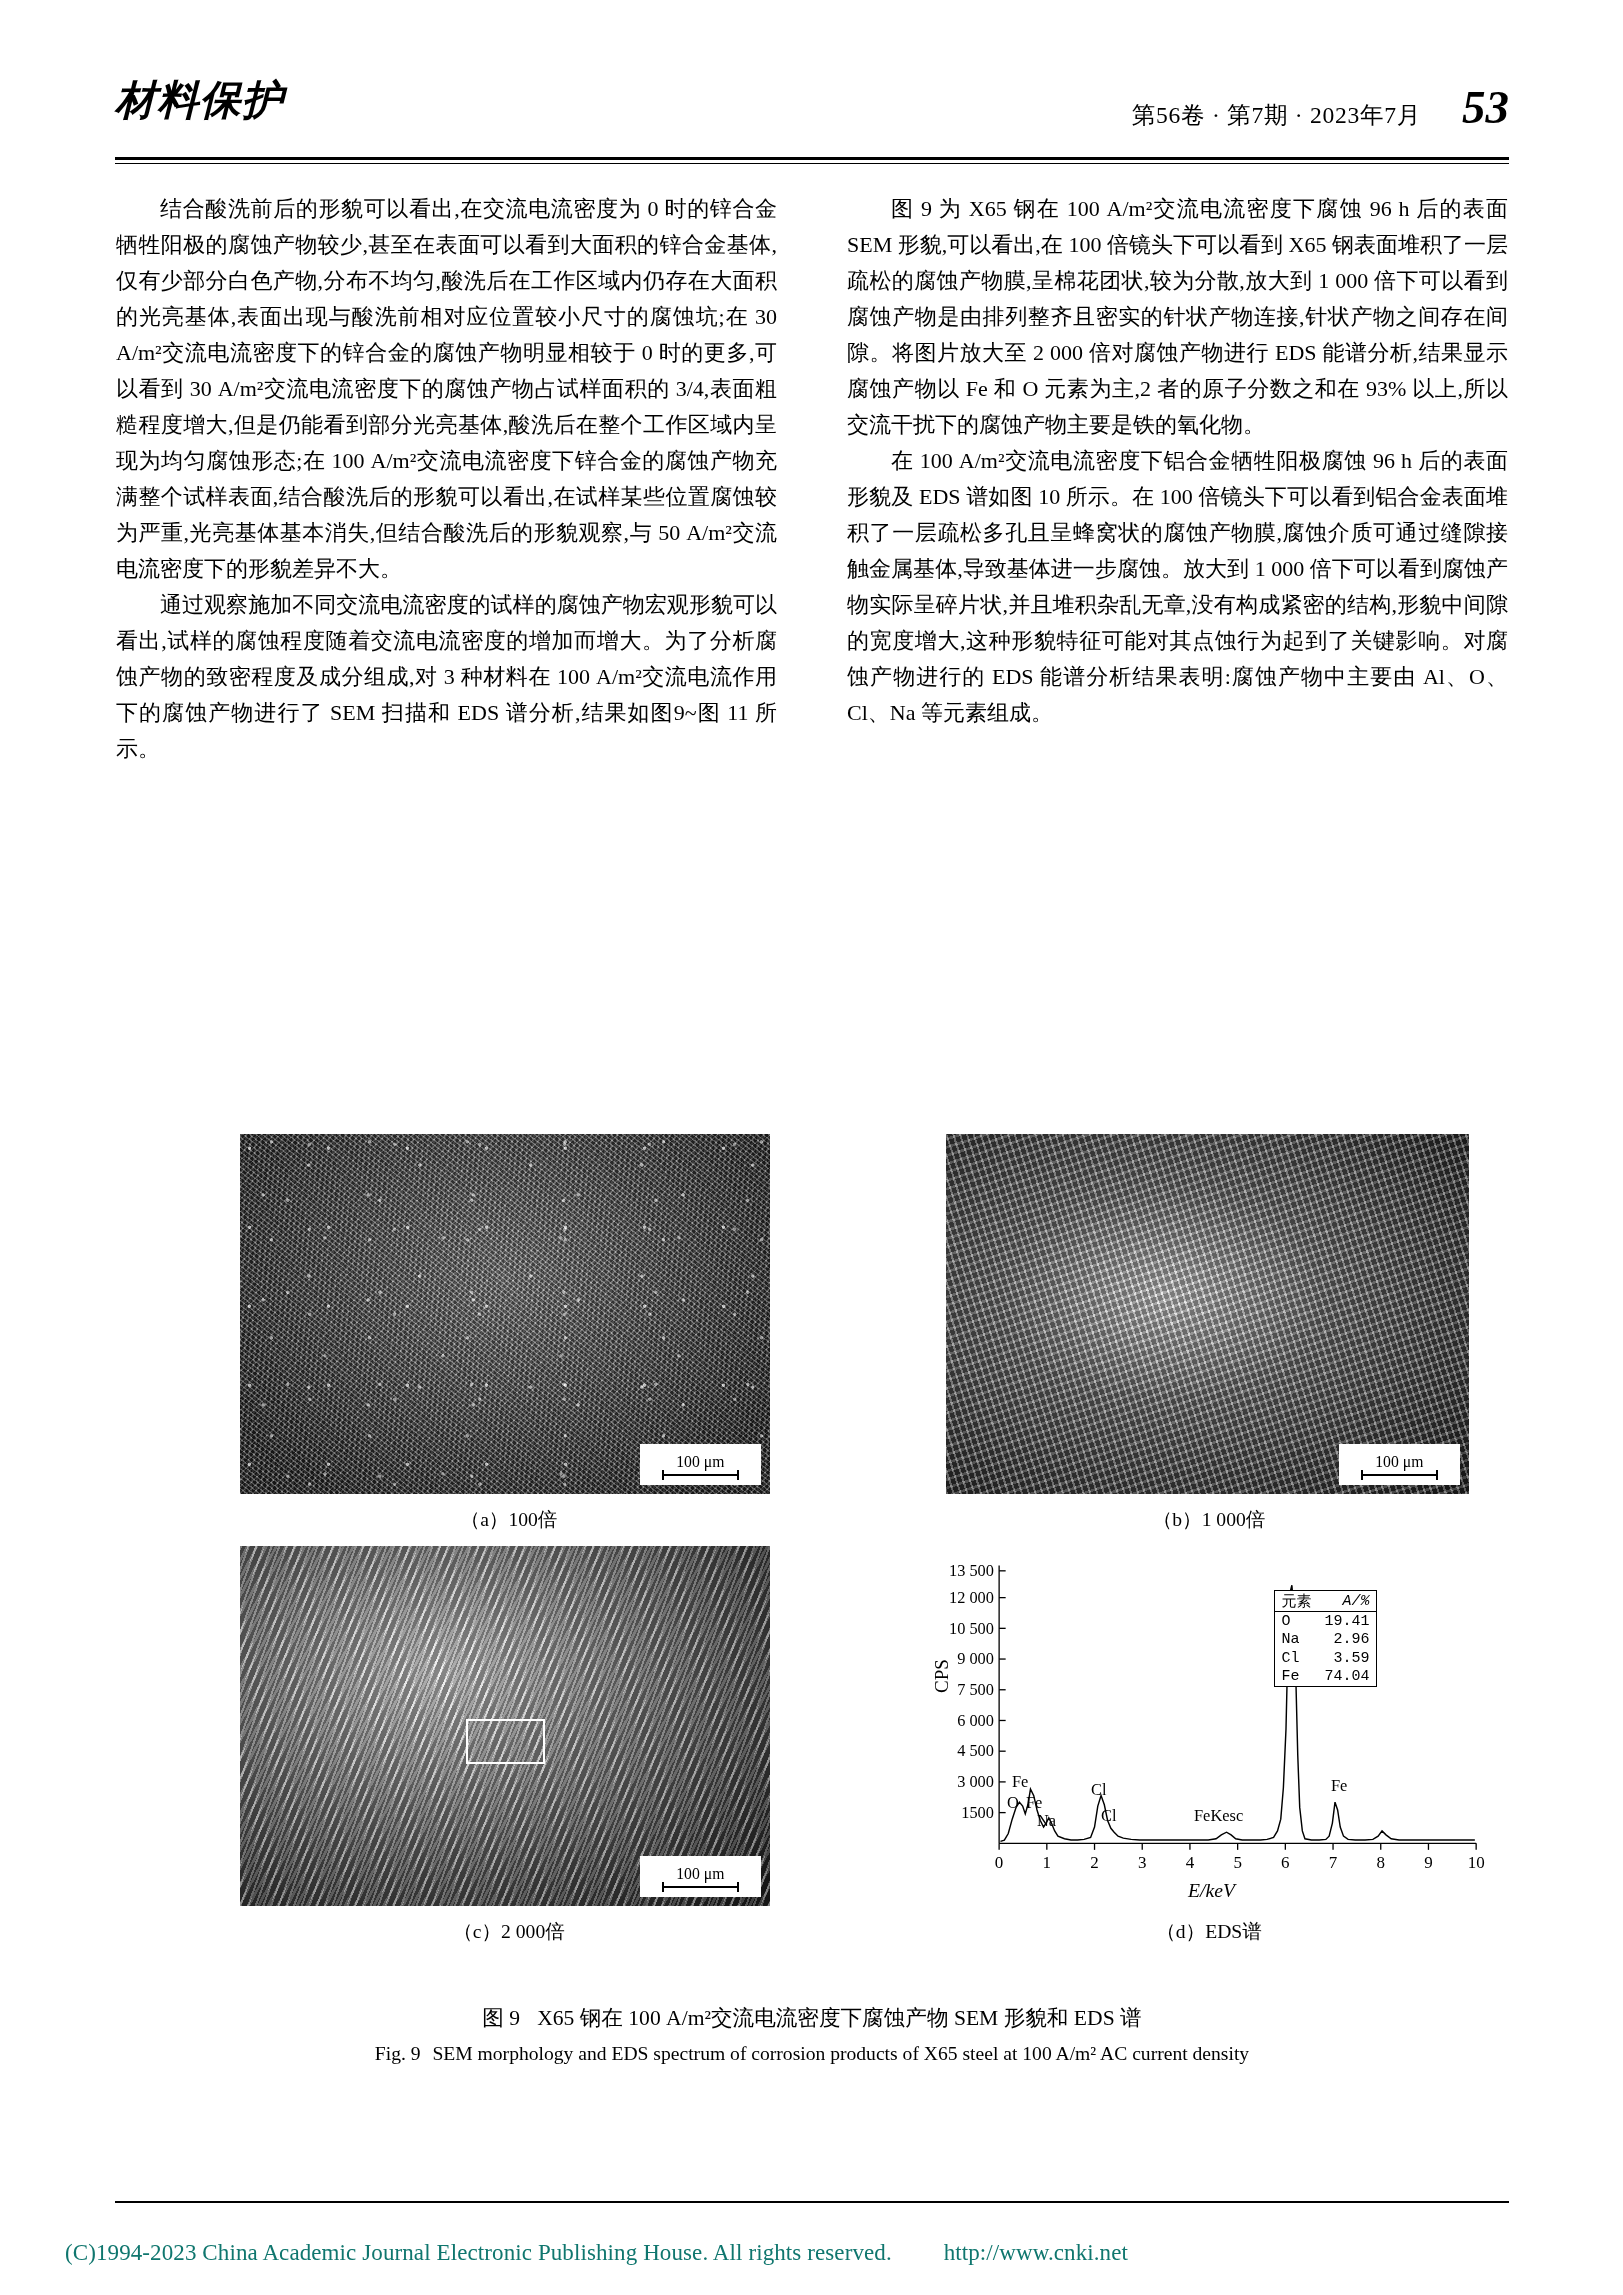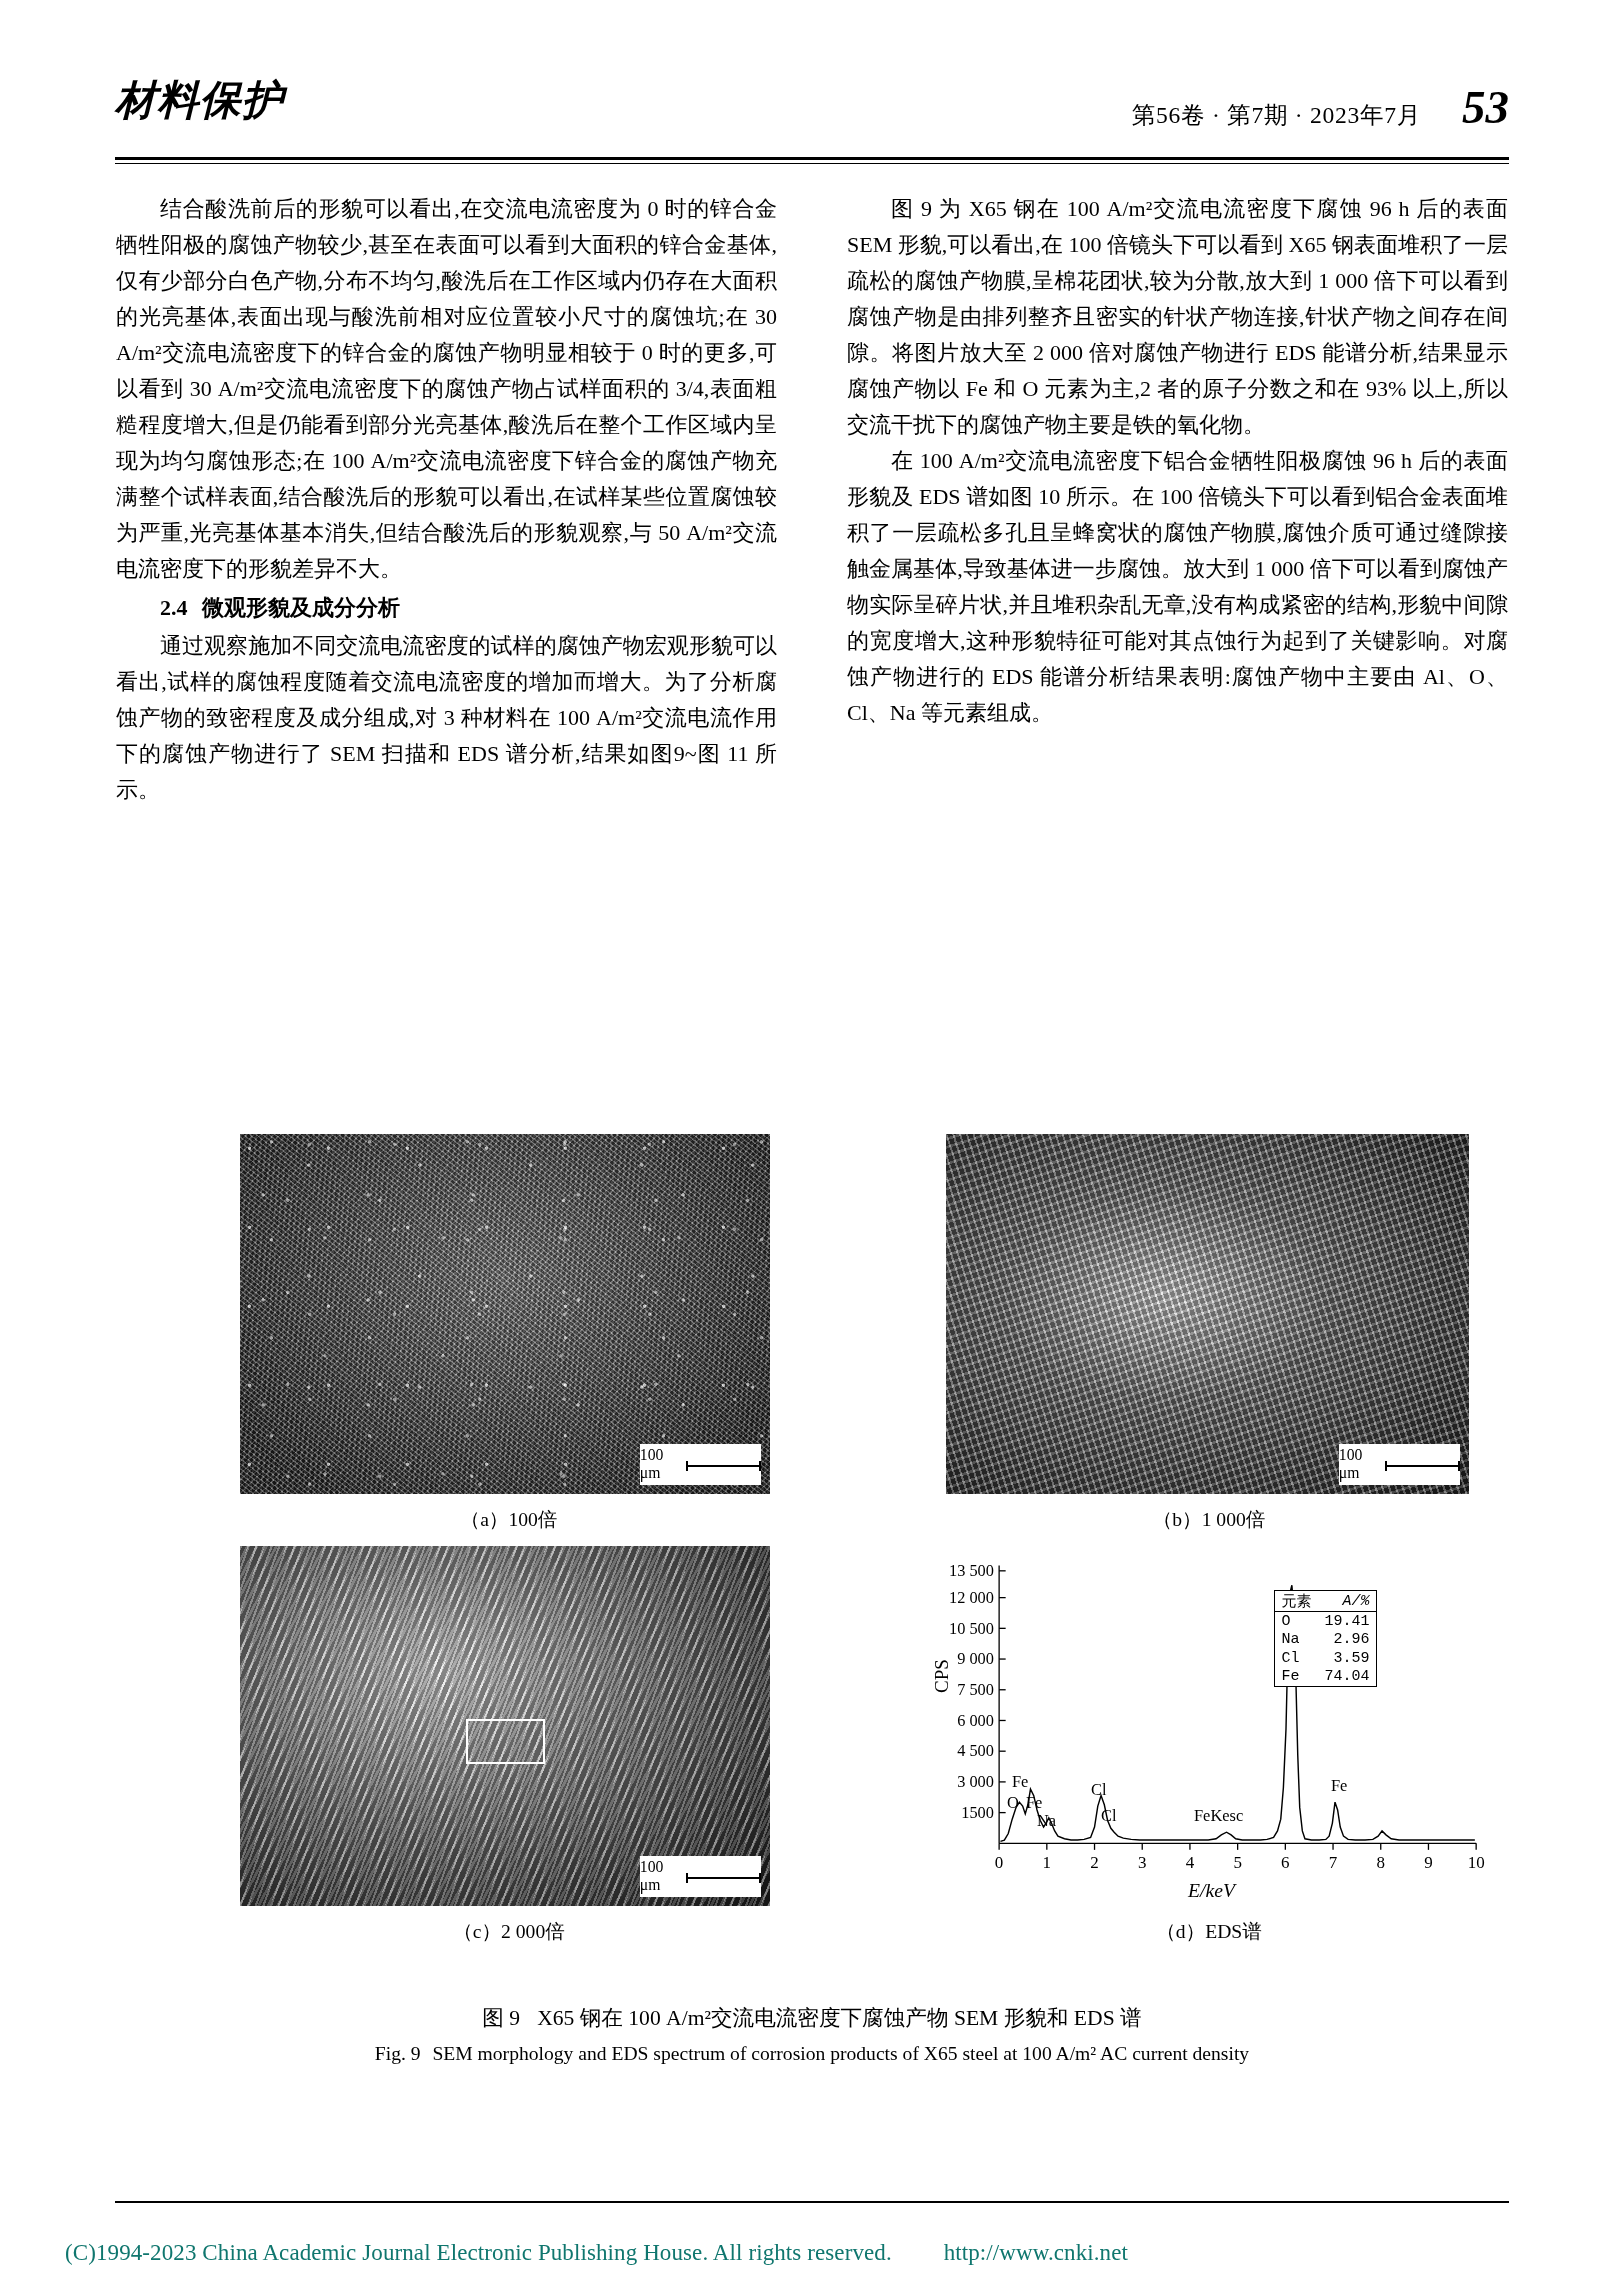--- a/index.html
+++ b/index.html
@@ -141,21 +141,21 @@
     filter:contrast(1.18);
   }
 
   .scalebar {
     position:absolute;
     right:9.2px; bottom:9.2px;
     width:121px; height:41px;
     background:#fff;
     color:#000;
     display:flex;
-    flex-direction:row;
+    flex-direction:column;
     align-items:center;
     justify-content:center;
     font-size:15.7px;
     font-family:"Liberation Serif", serif;
   }
   .scalebar .bar {
     margin-top:3.3px;
     width:77px; height:2px;
     background:#000;
     position:relative;
@@ -275,23 +275,20 @@
   <div class="header">
     <div class="journal-logo">材料保护</div>
     <div class="header-meta">第56卷 · 第7期 · 2023年7月</div>
     <div class="header-pagenum">53</div>
   </div>
   <div class="header-rule"></div>
   <div class="header-rule2"></div>
 
   <div class="col col-left">
     <p>结合酸洗前后的形貌可以看出,在交流电流密度为 0 时的锌合金牺牲阳极的腐蚀产物较少,甚至在表面可以看到大面积的锌合金基体,仅有少部分白色产物,分布不均匀,酸洗后在工作区域内仍存在大面积的光亮基体,表面出现与酸洗前相对应位置较小尺寸的腐蚀坑;在 30 A/m²交流电流密度下的锌合金的腐蚀产物明显相较于 0 时的更多,可以看到 30 A/m²交流电流密度下的腐蚀产物占试样面积的 3/4,表面粗糙程度增大,但是仍能看到部分光亮基体,酸洗后在整个工作区域内呈现为均匀腐蚀形态;在 100 A/m²交流电流密度下锌合金的腐蚀产物充满整个试样表面,结合酸洗后的形貌可以看出,在试样某些位置腐蚀较为严重,光亮基体基本消失,但结合酸洗后的形貌观察,与 50 A/m²交流电流密度下的形貌差异不大。</p>
-    <p class="sec-head">
-      <span class="num">2.4</span><span>微观形貌及成分分析</span>
-    </p>
     <p>通过观察施加不同交流电流密度的试样的腐蚀产物宏观形貌可以看出,试样的腐蚀程度随着交流电流密度的增加而增大。为了分析腐蚀产物的致密程度及成分组成,对 3 种材料在 100 A/m²交流电流作用下的腐蚀产物进行了 SEM 扫描和 EDS 谱分析,结果如图9~图 11 所示。</p>
   </div>
 
   <div class="col col-right">
     <p>图 9 为 X65 钢在 100 A/m²交流电流密度下腐蚀 96 h 后的表面 SEM 形貌,可以看出,在 100 倍镜头下可以看到 X65 钢表面堆积了一层疏松的腐蚀产物膜,呈棉花团状,较为分散,放大到 1 000 倍下可以看到腐蚀产物是由排列整齐且密实的针状产物连接,针状产物之间存在间隙。将图片放大至 2 000 倍对腐蚀产物进行 EDS 能谱分析,结果显示腐蚀产物以 Fe 和 O 元素为主,2 者的原子分数之和在 93% 以上,所以交流干扰下的腐蚀产物主要是铁的氧化物。</p>
     <p>在 100 A/m²交流电流密度下铝合金牺牲阳极腐蚀 96 h 后的表面形貌及 EDS 谱如图 10 所示。在 100 倍镜头下可以看到铝合金表面堆积了一层疏松多孔且呈蜂窝状的腐蚀产物膜,腐蚀介质可通过缝隙接触金属基体,导致基体进一步腐蚀。放大到 1 000 倍下可以看到腐蚀产物实际呈碎片状,并且堆积杂乱无章,没有构成紧密的结构,形貌中间隙的宽度增大,这种形貌特征可能对其点蚀行为起到了关键影响。对腐蚀产物进行的 EDS 能谱分析结果表明:腐蚀产物中主要由 Al、O、Cl、Na 等元素组成。</p>
   </div>
 
   <div class="figures">
 

